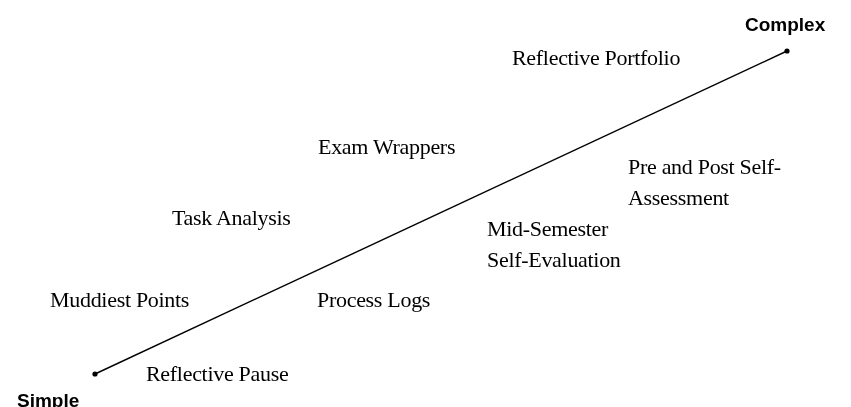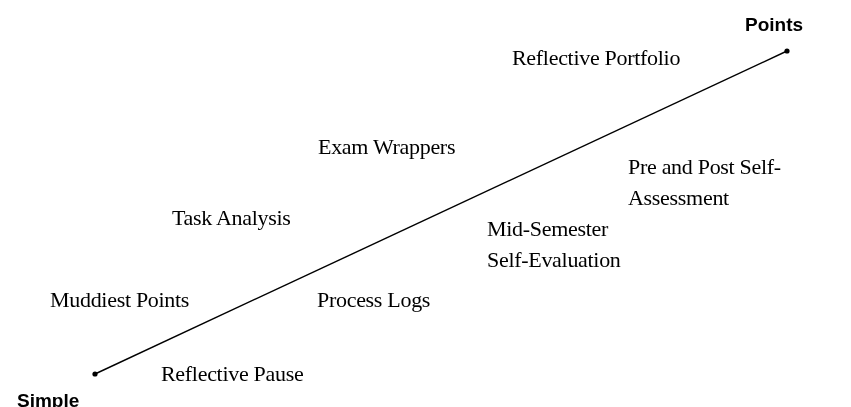--- a/index.html
+++ b/index.html
@@ -33,21 +33,21 @@
     position: absolute;
     font-size: 19px;
     line-height: 23px;
     font-weight: 700;
     color: #000000;
     white-space: nowrap;
   }
   .ep-simple  { left: 17px;  top: 381px; margin-top: 8px; }
   .ep-complex { left: 745px; top: 13px;  }
 
-  .it-reflective-pause     { left: 161px; top: 358px; }
+  .it-reflective-pause     { left: 146px; top: 358px; }
   .it-muddiest-points      { left: 50px;  top: 284px; }
   .it-process-logs         { left: 317px; top: 284px; }
   .it-task-analysis        { left: 172px; top: 202px; }
   .it-mid-semester         { left: 487px; top: 213px; }
   .it-exam-wrappers        { left: 318px; top: 131px; }
   .it-pre-post             { left: 628px; top: 133px; margin-top: 18px; }
   .it-reflective-portfolio { left: 512px; top: 42px;  }
 </style>
 </head>
 <body>
@@ -55,21 +55,21 @@
 <div class="canvas">
 
   <svg class="line-svg" width="851" height="407" viewBox="0 0 851 407">
     <line x1="95" y1="374" x2="787" y2="51" stroke="#000000" stroke-width="1.4"></line>
     <circle cx="95" cy="374" r="2.6" fill="#000000"></circle>
     <circle cx="787" cy="51" r="2.6" fill="#000000"></circle>
   </svg>
 
   <div class="endpoint ep-simple">Simple</div>
 
-  <div class="endpoint ep-complex">Points</div>
+  <div class="endpoint ep-complex">Complex</div>
 
   <div class="item it-reflective-pause">Reflective Pause</div>
 
   <div class="item it-muddiest-points">Muddiest Points</div>
 
   <div class="item it-process-logs">Process Logs</div>
 
   <div class="item it-task-analysis">Task Analysis</div>
 
   <div class="item it-mid-semester">Mid-Semester

